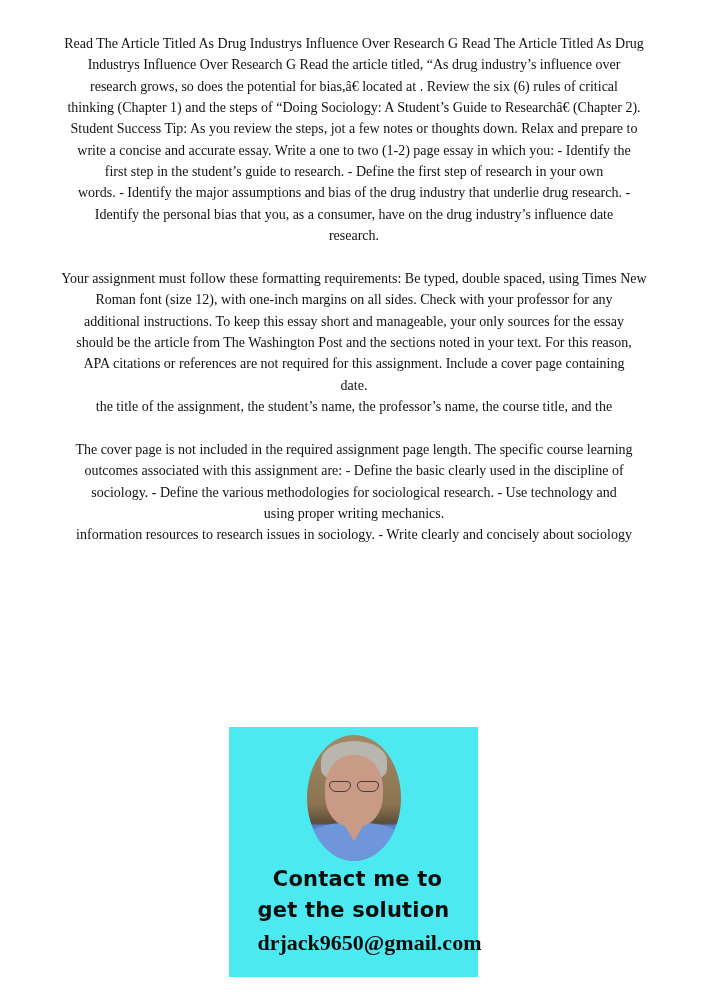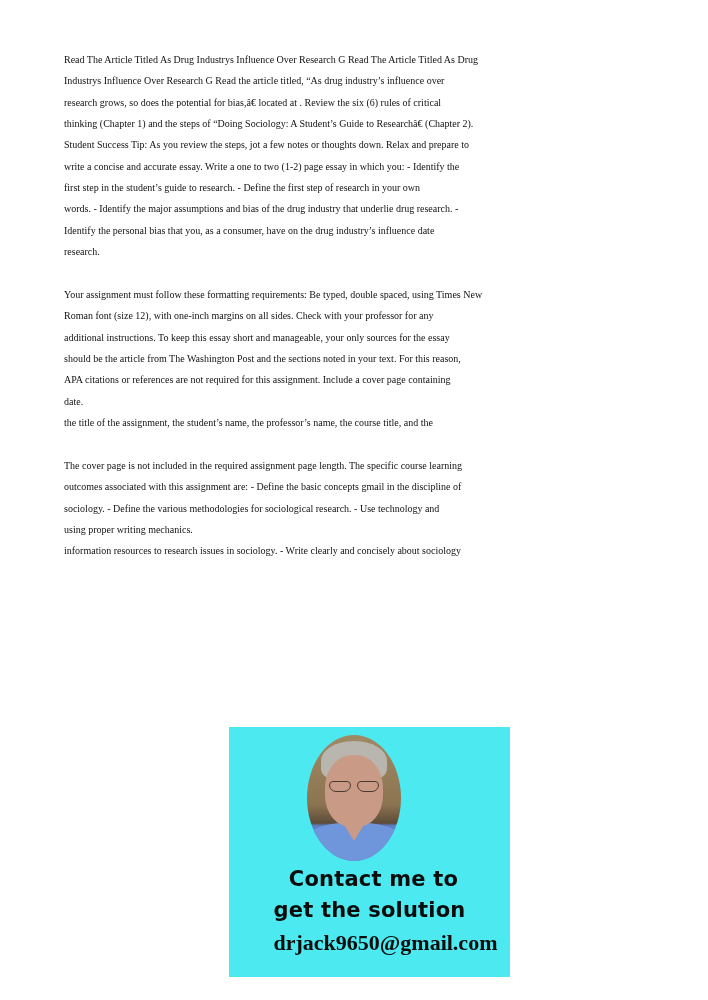--- a/index.html
+++ b/index.html
@@ -15,36 +15,37 @@
       font-family: "Liberation Serif", "DejaVu Serif", serif;
       color: #111111;
     }
     .doc {
       position: absolute;
       left: 48px;
       top: 33px;
       width: 612px;
     }
     .para {
-      margin: 16px;
-      font-size: 10px;
+      margin: 0;
+      font-size: 14px;
       line-height: 21.35px;
+      text-align: center;
     }
     .para .ln {
       display: block;
       white-space: nowrap;
     }
     .para.p2 { margin-top: 21.5px; }
     .para.p3 { margin-top: 21.5px; }
 
     .ad {
       position: absolute;
       left: 229px;
       top: 727px;
-      width: 281px;
+      width: 249px;
       height: 250px;
       background: #4ceaf0;
     }
     .ad .photo {
       position: absolute;
       left: 78px;
       top: 8px;
       width: 94px;
       height: 126px;
       border-radius: 50%;
@@ -150,21 +151,21 @@
     <span class="ln">Your assignment must follow these formatting requirements: Be typed, double spaced, using Times New</span>
     <span class="ln">Roman font (size 12), with one-inch margins on all sides. Check with your professor for any</span>
     <span class="ln">additional instructions. To keep this essay short and manageable, your only sources for the essay</span>
     <span class="ln">should be the article from The Washington Post and the sections noted in your text. For this reason,</span>
     <span class="ln">APA citations or references are not required for this assignment. Include a cover page containing</span>
     <span class="ln">date.</span>
     <span class="ln">the title of the assignment, the student’s name, the professor’s name, the course title, and the</span>
   </p>
   <p class="para p3">
     <span class="ln">The cover page is not included in the required assignment page length. The specific course learning</span>
-    <span class="ln">outcomes associated with this assignment are: - Define the basic concepts gmail in the discipline of</span>
+    <span class="ln">outcomes associated with this assignment are: - Define the basic clearly used in the discipline of</span>
     <span class="ln">sociology. - Define the various methodologies for sociological research. - Use technology and</span>
     <span class="ln">using proper writing mechanics.</span>
     <span class="ln">information resources to research issues in sociology. - Write clearly and concisely about sociology</span>
   </p>
 </div>
 
 <div class="ad">
   <div class="photo">
     <div class="shirt"></div>
     <div class="hair"></div>

